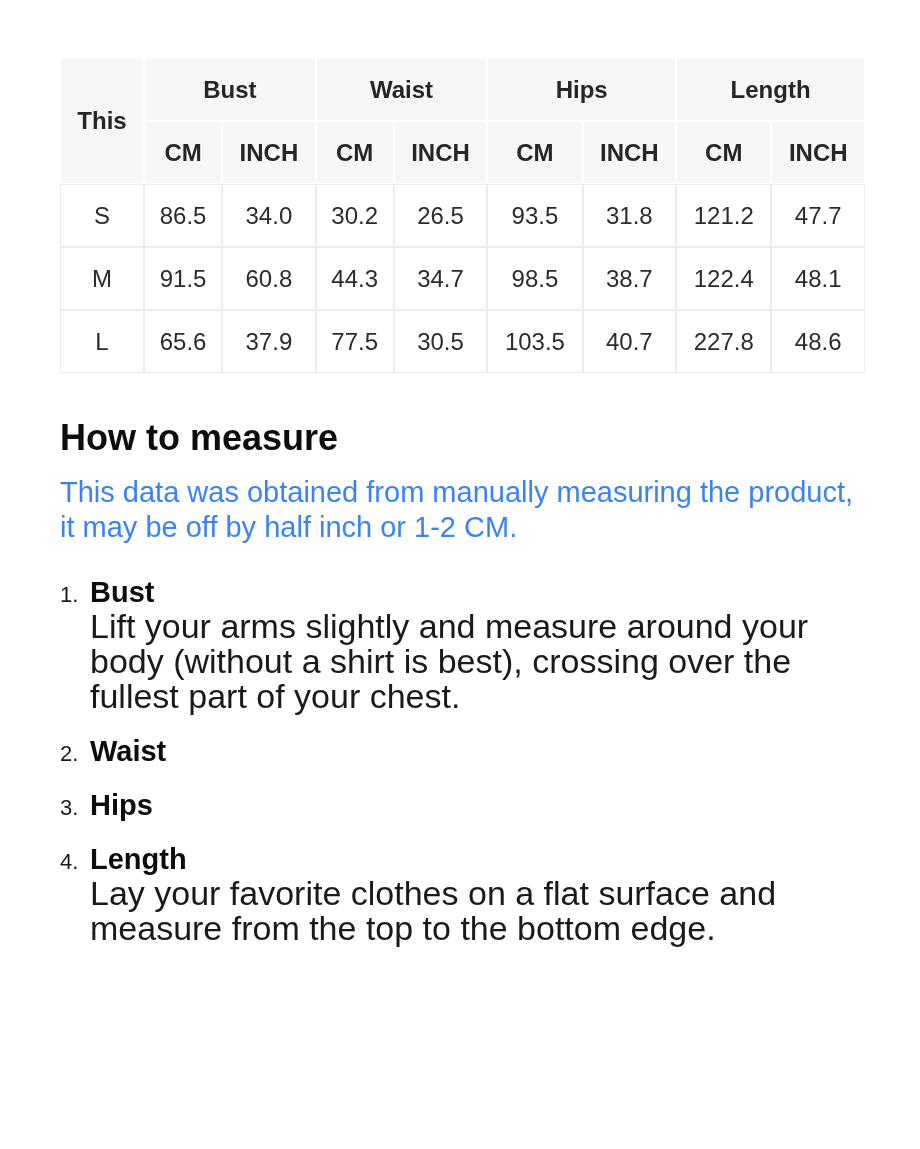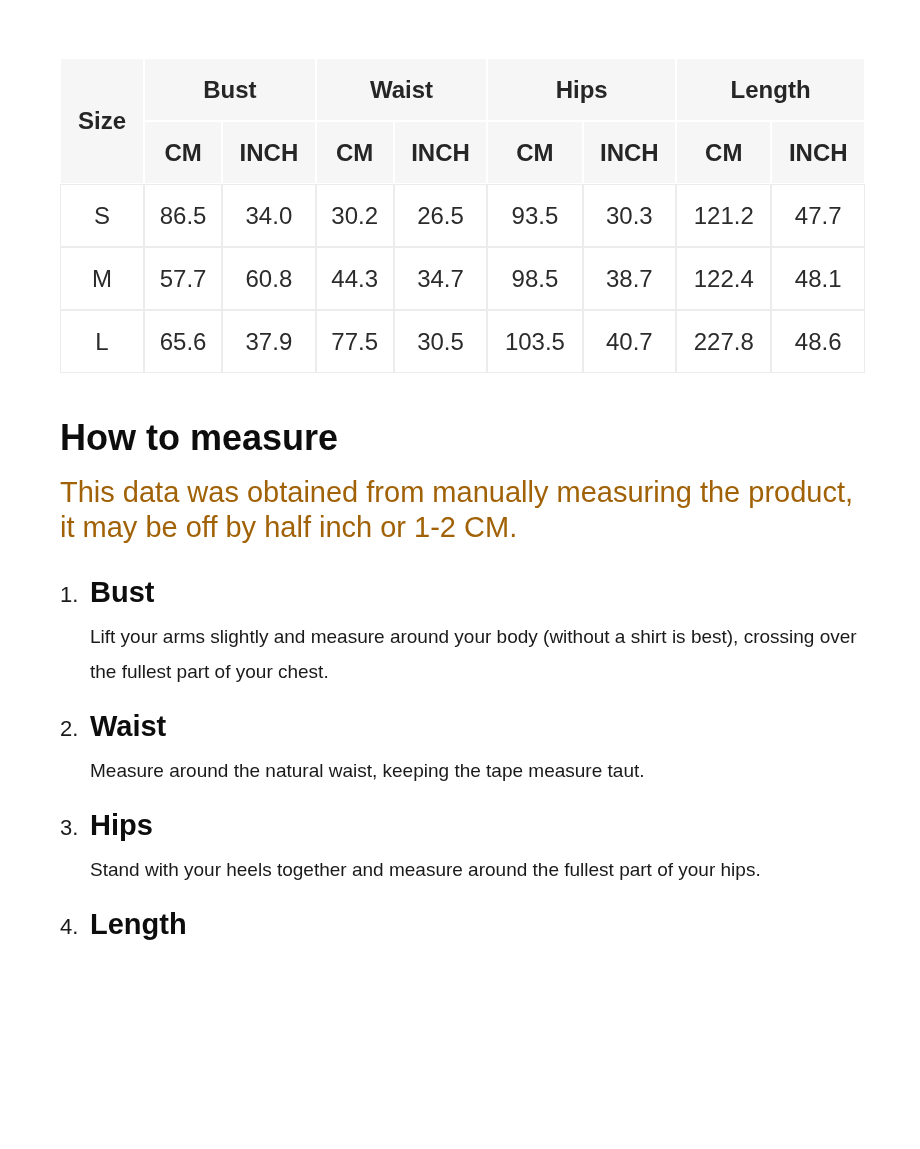--- a/index.html
+++ b/index.html
@@ -52,21 +52,21 @@
     font-size: 36px;
     line-height: 42px;
     font-weight: bold;
     color: #0d0d0d;
   }
   .htm-intro {
     margin: 16px 60px 0 60px;
     width: 800px;
     font-size: 29px;
     line-height: 35px;
-    color: #a16207;
+    color: #3b82f6;
   }
   .steps {
     margin: 0 0 0 60px;
   }
   .step-heading {
     display: flex;
     align-items: baseline;
     margin-top: 21px;
   }
   .step:first-child .step-heading {
@@ -77,23 +77,23 @@
     width: 30px;
     font-size: 22px;
     color: #1a1a1a;
   }
   .step-title {
     font-size: 29px;
     font-weight: bold;
     color: #0d0d0d;
   }
   .step-desc {
-    margin: 10px 0 0 30px;
+    margin: 0 0 0 30px;
     width: 770px;
-    font-size: 19px;
+    font-size: 34px;
     line-height: 35px;
     color: #1a1a1a;
   }
 </style>
 </head>
 <body>
 
 <div class="page">
 
   <table class="size-chart">
@@ -103,21 +103,21 @@
         <col>
         <col>
         <col>
         <col>
         <col>
         <col>
         <col>
     </colgroup>
     <thead>
       <tr>
-        <th rowspan="2">Size</th>
+        <th rowspan="2">This</th>
         <th colspan="2">Bust</th>
         <th colspan="2">Waist</th>
         <th colspan="2">Hips</th>
         <th colspan="2">Length</th>
       </tr>
       <tr>
         <th>CM</th>
         <th>INCH</th>
         <th>CM</th>
         <th>INCH</th>
@@ -128,27 +128,27 @@
       </tr>
     </thead>
     <tbody>
       <tr>
         <td>S</td>
         <td>86.5</td>
         <td>34.0</td>
         <td>30.2</td>
         <td>26.5</td>
         <td>93.5</td>
-        <td>30.3</td>
+        <td>31.8</td>
         <td>121.2</td>
         <td>47.7</td>
       </tr>
       <tr>
         <td>M</td>
-        <td>57.7</td>
+        <td>91.5</td>
         <td>60.8</td>
         <td>44.3</td>
         <td>34.7</td>
         <td>98.5</td>
         <td>38.7</td>
         <td>122.4</td>
         <td>48.1</td>
       </tr>
       <tr>
         <td>L</td>
@@ -176,32 +176,31 @@
         <span class="step-title">Bust</span>
       </div>
       <p class="step-desc">Lift your arms slightly and measure around your body (without a shirt is best), crossing over the fullest part of your chest.</p>
     </div>
 
     <div class="step">
       <div class="step-heading">
         <span class="step-number">2.</span>
         <span class="step-title">Waist</span>
       </div>
-      <p class="step-desc">Measure around the natural waist, keeping the tape measure taut.</p>
     </div>
 
     <div class="step">
       <div class="step-heading">
         <span class="step-number">3.</span>
         <span class="step-title">Hips</span>
       </div>
-      <p class="step-desc">Stand with your heels together and measure around the fullest part of your hips.</p>
     </div>
 
     <div class="step">
       <div class="step-heading">
         <span class="step-number">4.</span>
         <span class="step-title">Length</span>
       </div>
+      <p class="step-desc">Lay your favorite clothes on a flat surface and measure from the top to the bottom edge.</p>
     </div>
 
   </div>
 </div>
 
 </body></html>

